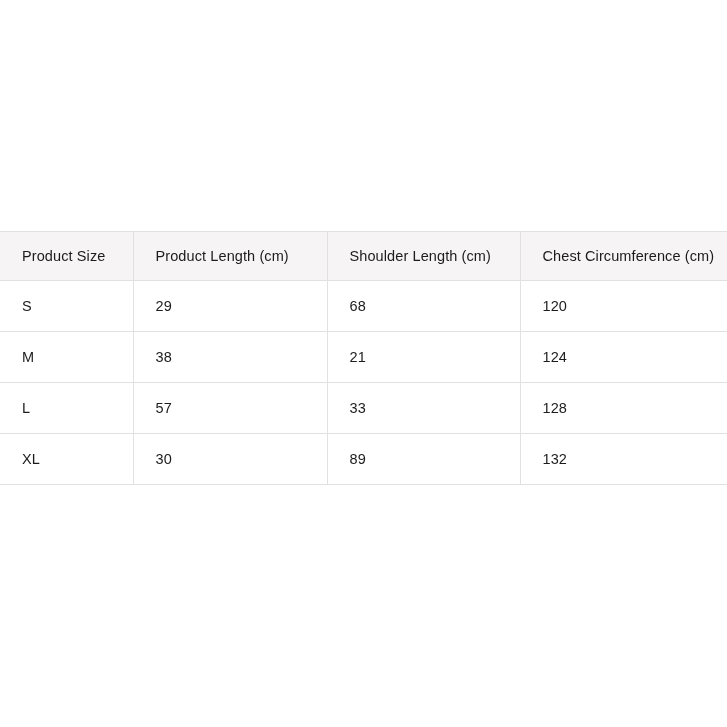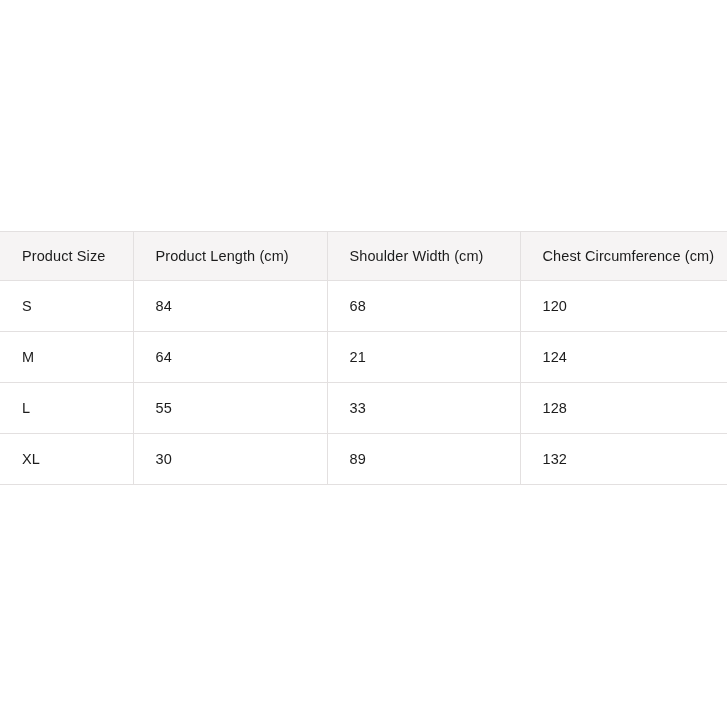--- a/index.html
+++ b/index.html
@@ -77,40 +77,40 @@
       <colgroup>
         <col class="c0">
           <col class="c1">
           <col class="c2">
           <col class="c3">
       </colgroup>
       <thead>
         <tr>
           <th>Product Size</th>
           <th>Product Length (cm)</th>
-          <th>Shoulder Width (cm)</th>
+          <th>Shoulder Length (cm)</th>
           <th>Chest Circumference (cm)</th>
         </tr>
       </thead>
       <tbody>
         <tr>
           <td>S</td>
-          <td>84</td>
+          <td>29</td>
           <td>68</td>
           <td>120</td>
         </tr>
         <tr>
           <td>M</td>
-          <td>64</td>
+          <td>38</td>
           <td>21</td>
           <td>124</td>
         </tr>
         <tr>
           <td>L</td>
-          <td>55</td>
+          <td>57</td>
           <td>33</td>
           <td>128</td>
         </tr>
         <tr>
           <td>XL</td>
           <td>30</td>
           <td>89</td>
           <td>132</td>
         </tr>
       </tbody>

